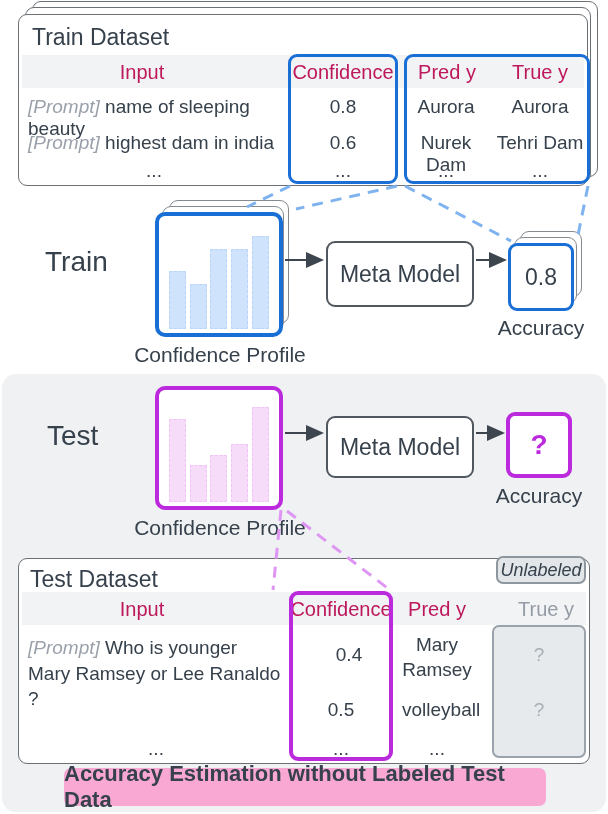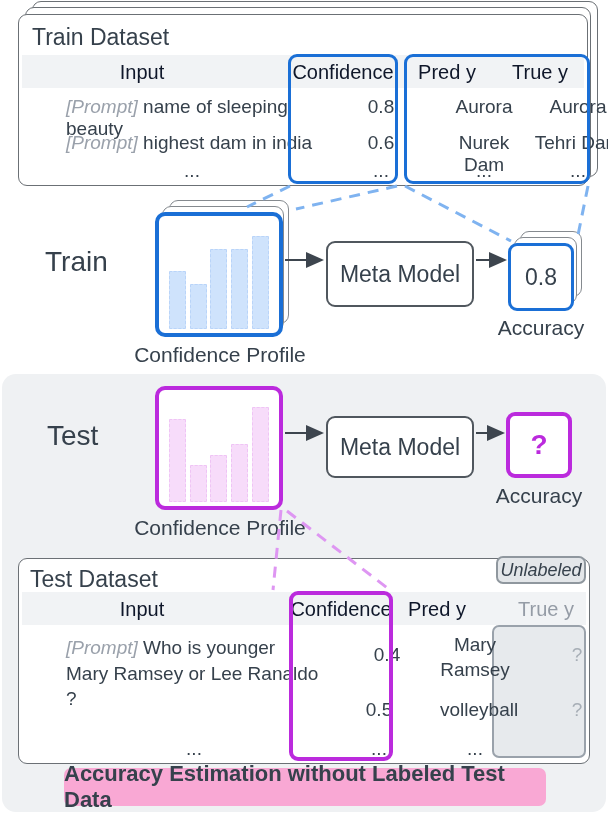--- a/index.html
+++ b/index.html
@@ -3,22 +3,22 @@
 <meta charset="utf-8">
 <style>
   * { box-sizing: border-box; margin: 0; padding: 0; }
   body { background: #fff; font-family: "Liberation Sans", sans-serif; }
   #canvas { position: relative; width: 608px; height: 814px; background: #fff; overflow: hidden; }
   .abs { position: absolute; }
   .card { position: absolute; background: #fff; border: 1.6px solid #6b7075; border-radius: 9px; }
   .txt { color: #36414c; }
   .muted { color: #959ca6; }
   .hdrband { position: absolute; background: #f1f3f5; }
-  .colhdr { position: absolute; font-size: 20px; color: #0f172a; text-align: center; }
-  .cell { position: absolute; font-size: 19px; color: #36414c; text-align: center; margin-left: 38px; }
+  .colhdr { position: absolute; font-size: 20px; color: #be185d; text-align: center; }
+  .cell { position: absolute; font-size: 19px; color: #36414c; text-align: center; }
   .inputcell { text-align: left; }
   .ptag { font-style: italic; color: #9aa1ab; }
   .outline-blue { position: absolute; border: 3.5px solid #1a6fd6; border-radius: 9px; background: transparent; }
   .outline-purple { position: absolute; border: 4px solid #bb2add; border-radius: 9px; background: transparent; }
   .stagelabel { position: absolute; font-size: 28px; color: #36414c; }
   .metabox { position: absolute; background: #fff; border: 2px solid #50575e; border-radius: 9px;
              display: flex; align-items: center; justify-content: center; font-size: 23px; color: #36414c; }
   .profilebox { position: absolute; background: #fff; border-radius: 10px; display: flex;
                 align-items: flex-end; justify-content: space-evenly; padding: 0 6px 4px 6px; }
   .profilebox .bar { width: 17px; border-radius: 1px; }

